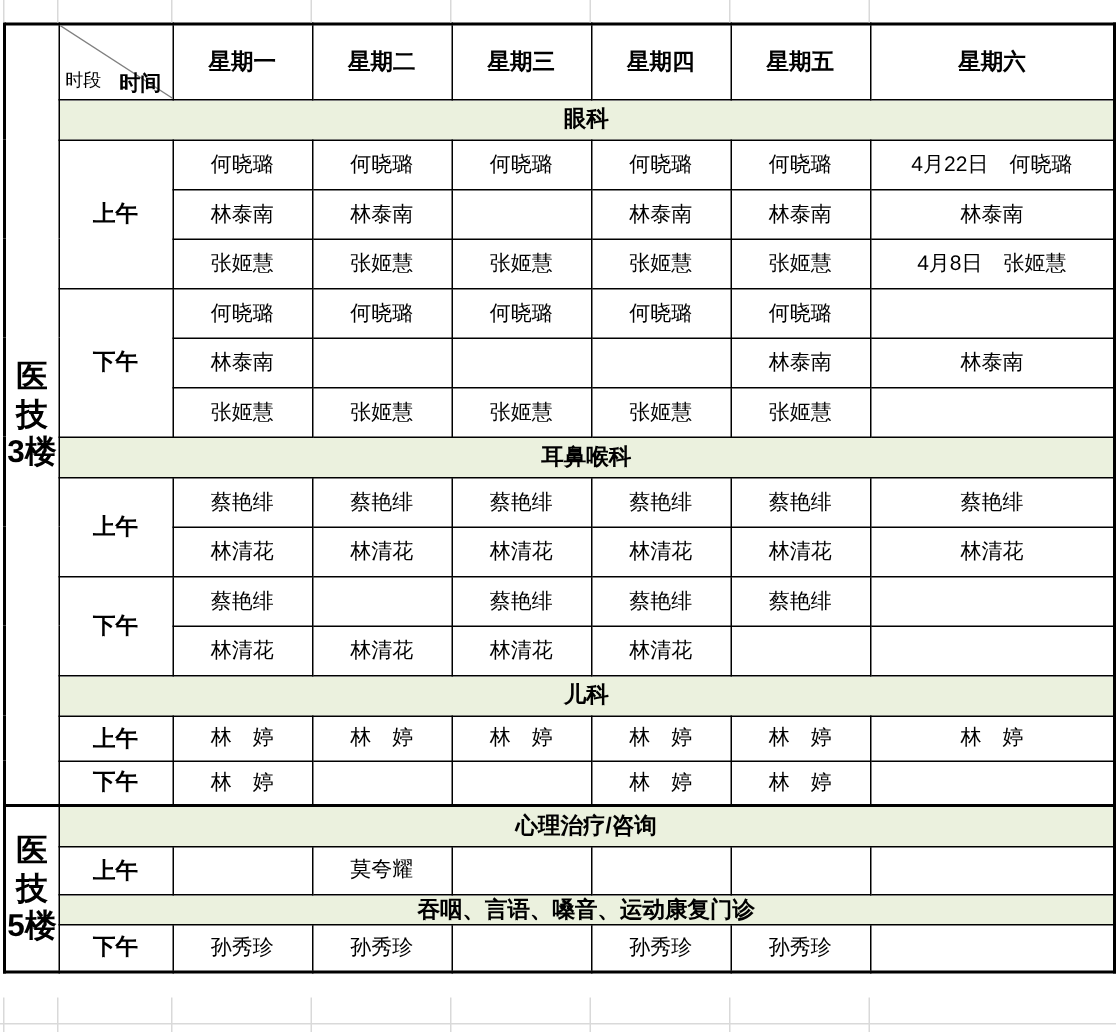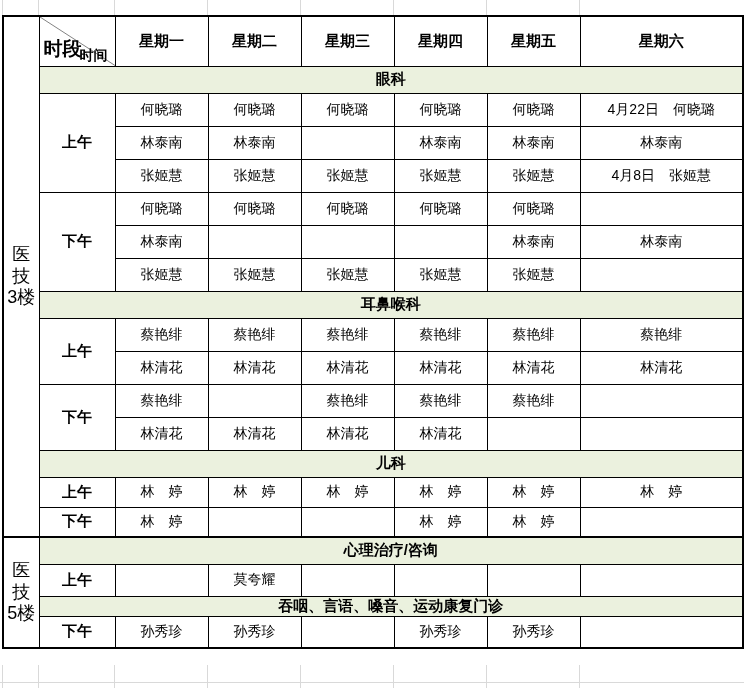--- a/index.html
+++ b/index.html
@@ -25,33 +25,33 @@
   }
   table.schedule td{
     border:1px solid var(--border);
     text-align:center;
     vertical-align:middle;
     padding:0;
     overflow:hidden;
   }
   tr.header-row{height:50px;}
   .floor-cell{
-    font-weight:normal;
-    font-size:18px;
+    font-weight:bold;
+    font-size:21px;
     line-height:1.2;
   }
   .corner-cell{position:relative;}
   .corner-cell svg{position:absolute;left:0;top:0;width:100%;height:100%;display:block;}
   .c-top{
     position:absolute;top:5px;right:7px;
     font-weight:bold;font-size:14px;margin-top:25px;
   }
   .c-bottom{
     position:absolute;bottom:4px;left:4px;
-    font-weight:bold;font-size:19px;margin-top:31px;
+    font-weight:normal;font-size:12px;margin-top:31px;
   }
   .day-cell{font-weight:bold;font-size:15px;margin-top:48px;}
   .band-cell{
     background:var(--band-bg);
     font-weight:bold;
     font-size:15px;
   }
   .period-cell{font-weight:bold;font-size:15px;}
   .name-cell{font-size:14px;white-space:nowrap;}
   tr.floor-split td{border-top:2px solid var(--border);}

